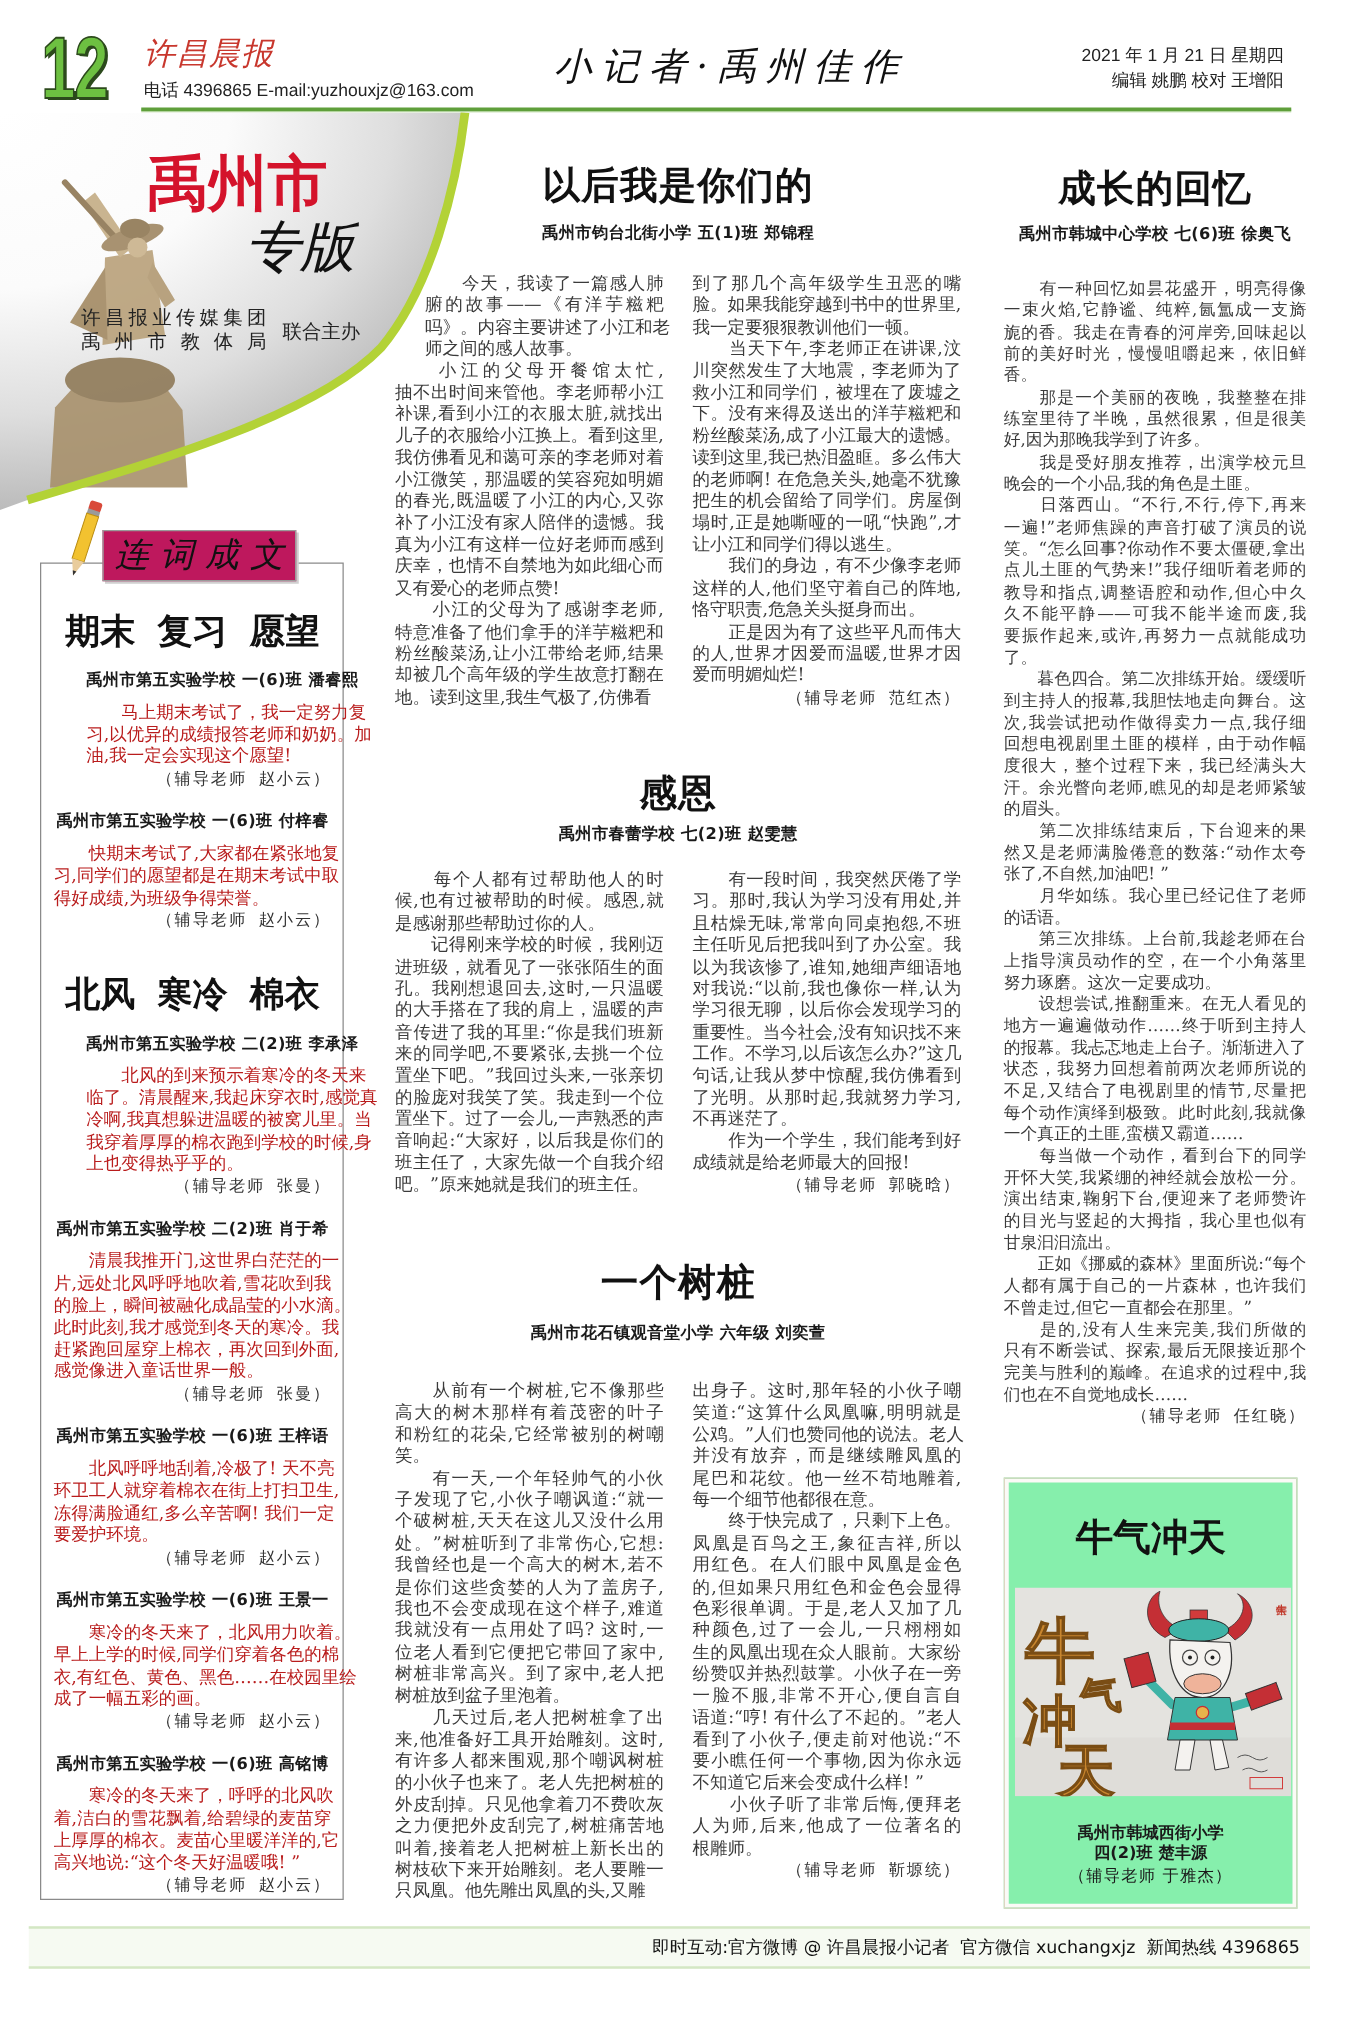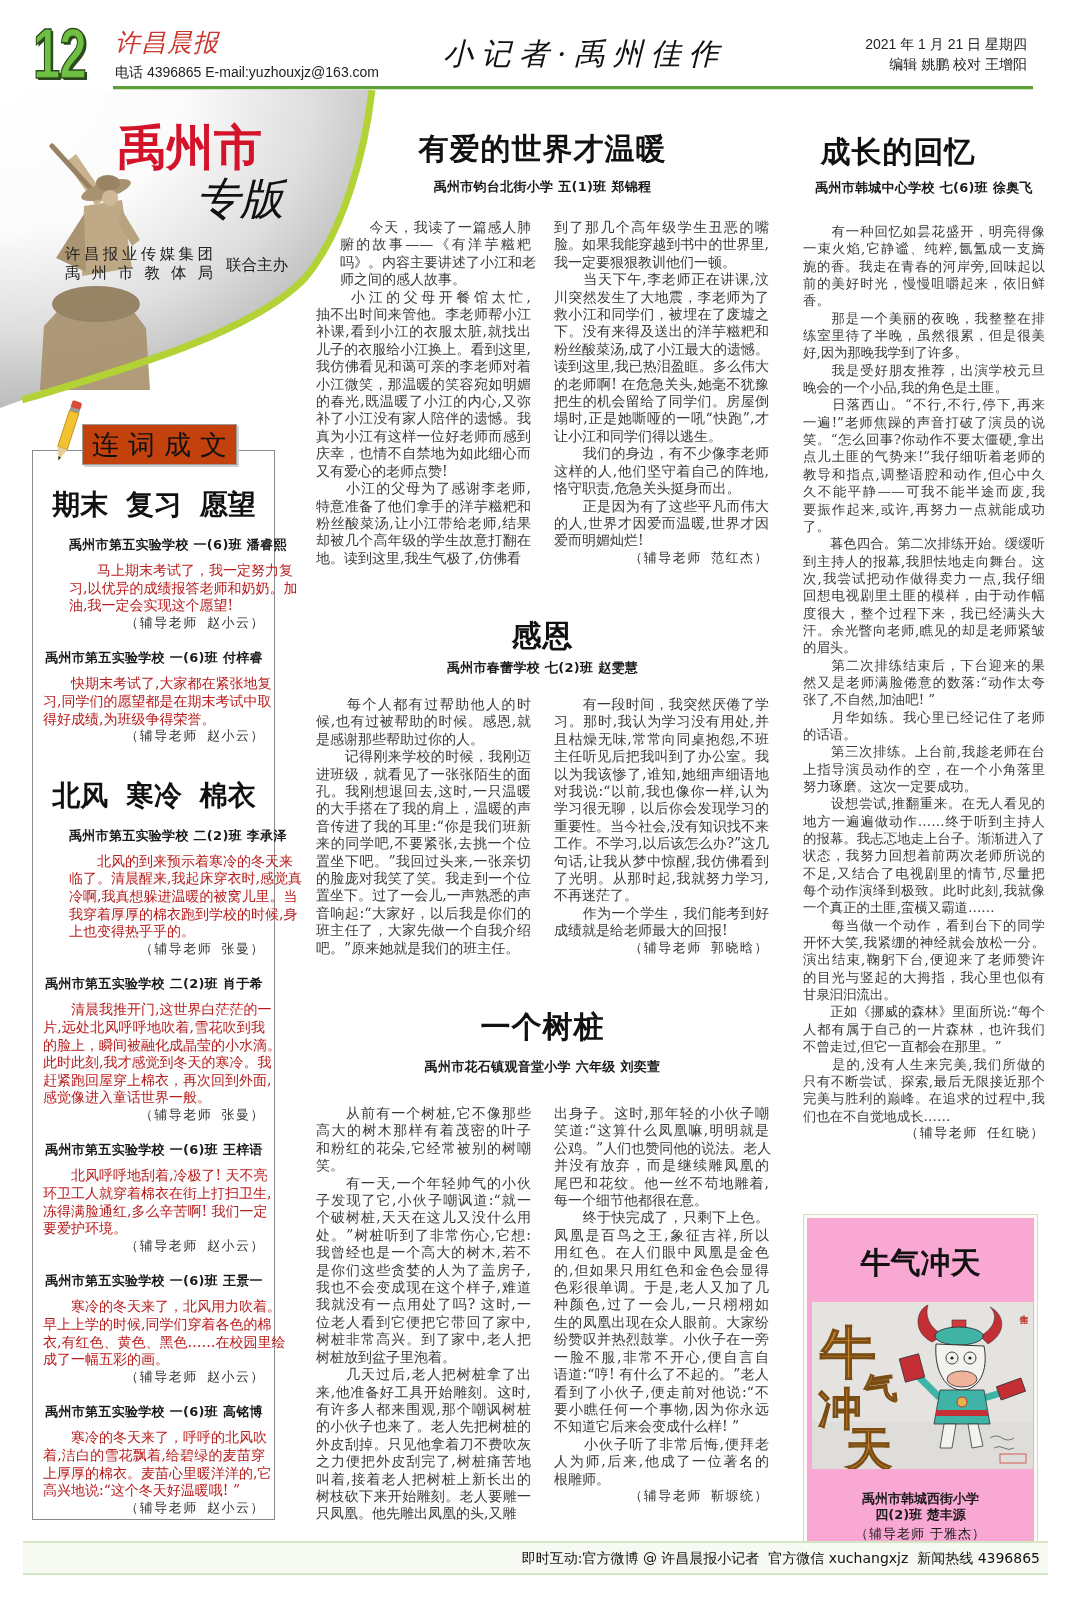--- a/index.html
+++ b/index.html
@@ -20,42 +20,42 @@
 
 .curl{left:0;top:90px;width:380px;height:320px;background:radial-gradient(ellipse 115% 105% at 0% 0%,#ffffff 0%,#fbfbfb 42%,#dedede 72%,#b3b3b3 100%);clip-path:path("M 0 0 L 372 0 C 365 60 345 140 305 188 C 255 240 140 275 22 310 L 0 318 Z");}
 .banner-svg{left:0;top:90px;}
 .city{left:118px;top:122px;font-size:48px;line-height:50px;font-weight:bold;color:#d4132b;font-family:"DejaVu Serif",serif;white-space:nowrap;}
 .edition{left:196px;top:176px;font-size:44px;line-height:46px;font-weight:normal;color:#111;font-style:italic;font-family:"DejaVu Serif",serif;white-space:nowrap;}
 .sponsor{left:65px;width:148px;font-size:15.5px;line-height:17px;color:#222;text-align:justify;text-align-last:justify;font-family:"DejaVu Sans",sans-serif;white-space:nowrap;}
 .cohost{left:226px;top:257px;font-size:15.5px;line-height:17px;color:#222;font-family:"DejaVu Sans",sans-serif;white-space:nowrap;}
 
 
 .lbox{left:32px;top:450px;width:243px;height:1070px;border:1px solid #8a8a8a;padding:38px 9px 0 10px;background:#fff;}
-.label-box{left:82px;top:424px;width:155px;height:41px;background:#c2410c;border:1px solid #9a9a9a;box-shadow:2px 2px 0 #d0d0d0;text-align:center;font-size:27px;line-height:39px;letter-spacing:9px;padding-left:9px;color:#111;font-family:"DejaVu Serif",serif;white-space:nowrap;}
+.label-box{left:82px;top:424px;width:155px;height:41px;background:#be185d;border:1px solid #9a9a9a;box-shadow:2px 2px 0 #d0d0d0;text-align:center;font-size:27px;line-height:39px;letter-spacing:9px;padding-left:9px;color:#111;font-style:italic;font-family:"DejaVu Serif",serif;white-space:nowrap;}
 .pencil{left:50px;top:396px;}
 .lsec + .lsec{margin-top:34px;}
 .lsec-title{font:bold 28px/32px "DejaVu Sans",sans-serif;text-align:center;color:#111;word-spacing:8px;white-space:nowrap;}
 .lsec-title + .entry{margin-top:16px;margin-left:26px;}
 .entry + .entry{margin-top:18px;}
 .byline-s{font:bold 13px/16px "DejaVu Sans",sans-serif;text-align:center;color:#1a1a1a;letter-spacing:.3px;white-space:nowrap;}
 .ltext{margin-top:9px;font-size:14px;line-height:17.6px;color:#b91c1c;}
 .lbox .teacher{line-height:17.6px;}
 
 
 .art-title{position:absolute;font:bold 30px/34px "DejaVu Sans",sans-serif;text-align:center;color:#111;letter-spacing:1px;white-space:nowrap;}
 .art-byline{position:absolute;font:bold 13px/16px "DejaVu Sans",sans-serif;text-align:center;color:#1a1a1a;letter-spacing:.3px;white-space:nowrap;}
 .mcol{position:absolute;width:215px;font-size:14px;line-height:17.4px;color:#3b3b3b;}
 .rcol{position:absolute;left:803px;top:223px;width:242px;font-size:13.4px;line-height:17.35px;color:#3b3b3b;}
 .wrapf{float:left;width:24px;height:69.6px;}
 .ln{white-space:nowrap;text-align:justify;text-align-last:justify;}
 .ln.end{text-align-last:left;}
 .teacher{text-align:right;letter-spacing:1.5px;font-size:13px;color:#333;white-space:nowrap;font-family:Liberation Mono, monospace;}
 
 
-.art-box{left:803px;top:1182px;width:235px;height:345px;border:1px solid #ddd6c2;background:#f9a8d4;box-shadow:inset 0 0 0 3px #fbfaf6;margin-top:32px;}
+.art-box{left:803px;top:1182px;width:235px;height:345px;border:1px solid #ddd6c2;background:#86efac;box-shadow:inset 0 0 0 3px #fbfaf6;}
 .art-box .aw-title{position:absolute;left:0;top:31px;width:100%;font:bold 30px/34px "DejaVu Sans",sans-serif;text-align:center;color:#111;white-space:nowrap;}
 .art-box .drawing{position:absolute;left:8px;top:87px;}
 .cap{position:absolute;left:0;width:100%;text-align:center;font-size:13px;line-height:16px;color:#1a1a1a;white-space:nowrap;}
 .cap.b{font-weight:bold;font-family:"DejaVu Sans",sans-serif;}
 
 
 .footer{left:23px;top:1541px;width:1025px;height:34px;background:#f6faf2;border-top:2px solid #d3e7c4;border-bottom:2px solid #d3e7c4;text-align:right;padding-right:8px;font:14px/30px "DejaVu Sans",sans-serif;color:#111;white-space:pre;}
 </style>
 </head>
 <body>
@@ -174,21 +174,21 @@
     <rect x="13" y="4" width="10" height="8" rx="2" fill="#d94a3a"></rect>
     <rect x="13" y="11" width="10" height="4" fill="#9a9a9a"></rect>
     <rect x="13" y="15" width="10" height="38" fill="#f2c230" stroke="#b98c12" stroke-width="0.8"></rect>
     <path d="M 13 53 L 23 53 L 18 66 Z" fill="#e9cc9c"></path>
     <path d="M 16.5 62 L 19.5 62 L 18 66 Z" fill="#333"></path>
   </g>
 </svg>
 <div class="abs label-box">连词成文</div>
 
 <article>
-  <div class="art-title" style="left:316px;top:132px;width:453px">有爱的世界才温暖</div>
+  <div class="art-title" style="left:316px;top:132px;width:453px">以后我是你们的</div>
   <div class="art-byline" style="left:316px;top:179px;width:453px">禹州市钧台北街小学 五(1)班 郑锦程</div>
   <div class="mcol" style="left:316px;top:219px">
     <div class="wrapf"></div>
     <div>
         <div class="ln">　　今天，我读了一篇感人肺</div>
         <div class="ln">腑的故事——《有洋芋糍粑</div>
         <div class="ln">吗》。内容主要讲述了小江和老</div>
         <div class="ln end">师之间的感人故事。</div>
         <div class="ln">　　小江的父母开餐馆太忙,</div>
         <div class="ln">抽不出时间来管他。李老师帮小江</div>
@@ -331,21 +331,21 @@
         <div class="ln end">不知道它后来会变成什么样! ”</div>
         <div class="ln">　　小伙子听了非常后悔,便拜老</div>
         <div class="ln">人为师,后来,他成了一位著名的</div>
         <div class="ln end">根雕师。</div>
       </div>
     <div class="teacher">（辅导老师 靳塬统）</div>
   </div>
 </article>
 
 <article>
-  <div class="art-title" style="left:777px;top:135px;width:242px">成长的回忆</div>
+  <div class="art-title" style="left:803px;top:135px;width:242px">成长的回忆</div>
   <div class="art-byline" style="left:803px;top:180px;width:242px">禹州市韩城中心学校 七(6)班 徐奥飞</div>
   <div class="rcol">
     <div>
         <div class="ln">　　有一种回忆如昙花盛开，明亮得像</div>
         <div class="ln">一束火焰,它静谧、纯粹,氤氲成一支旖</div>
         <div class="ln">旎的香。我走在青春的河岸旁,回味起以</div>
         <div class="ln">前的美好时光，慢慢咀嚼起来，依旧鲜</div>
         <div class="ln end">香。</div>
         <div class="ln">　　那是一个美丽的夜晚，我整整在排</div>
         <div class="ln">练室里待了半晚，虽然很累，但是很美</div>

